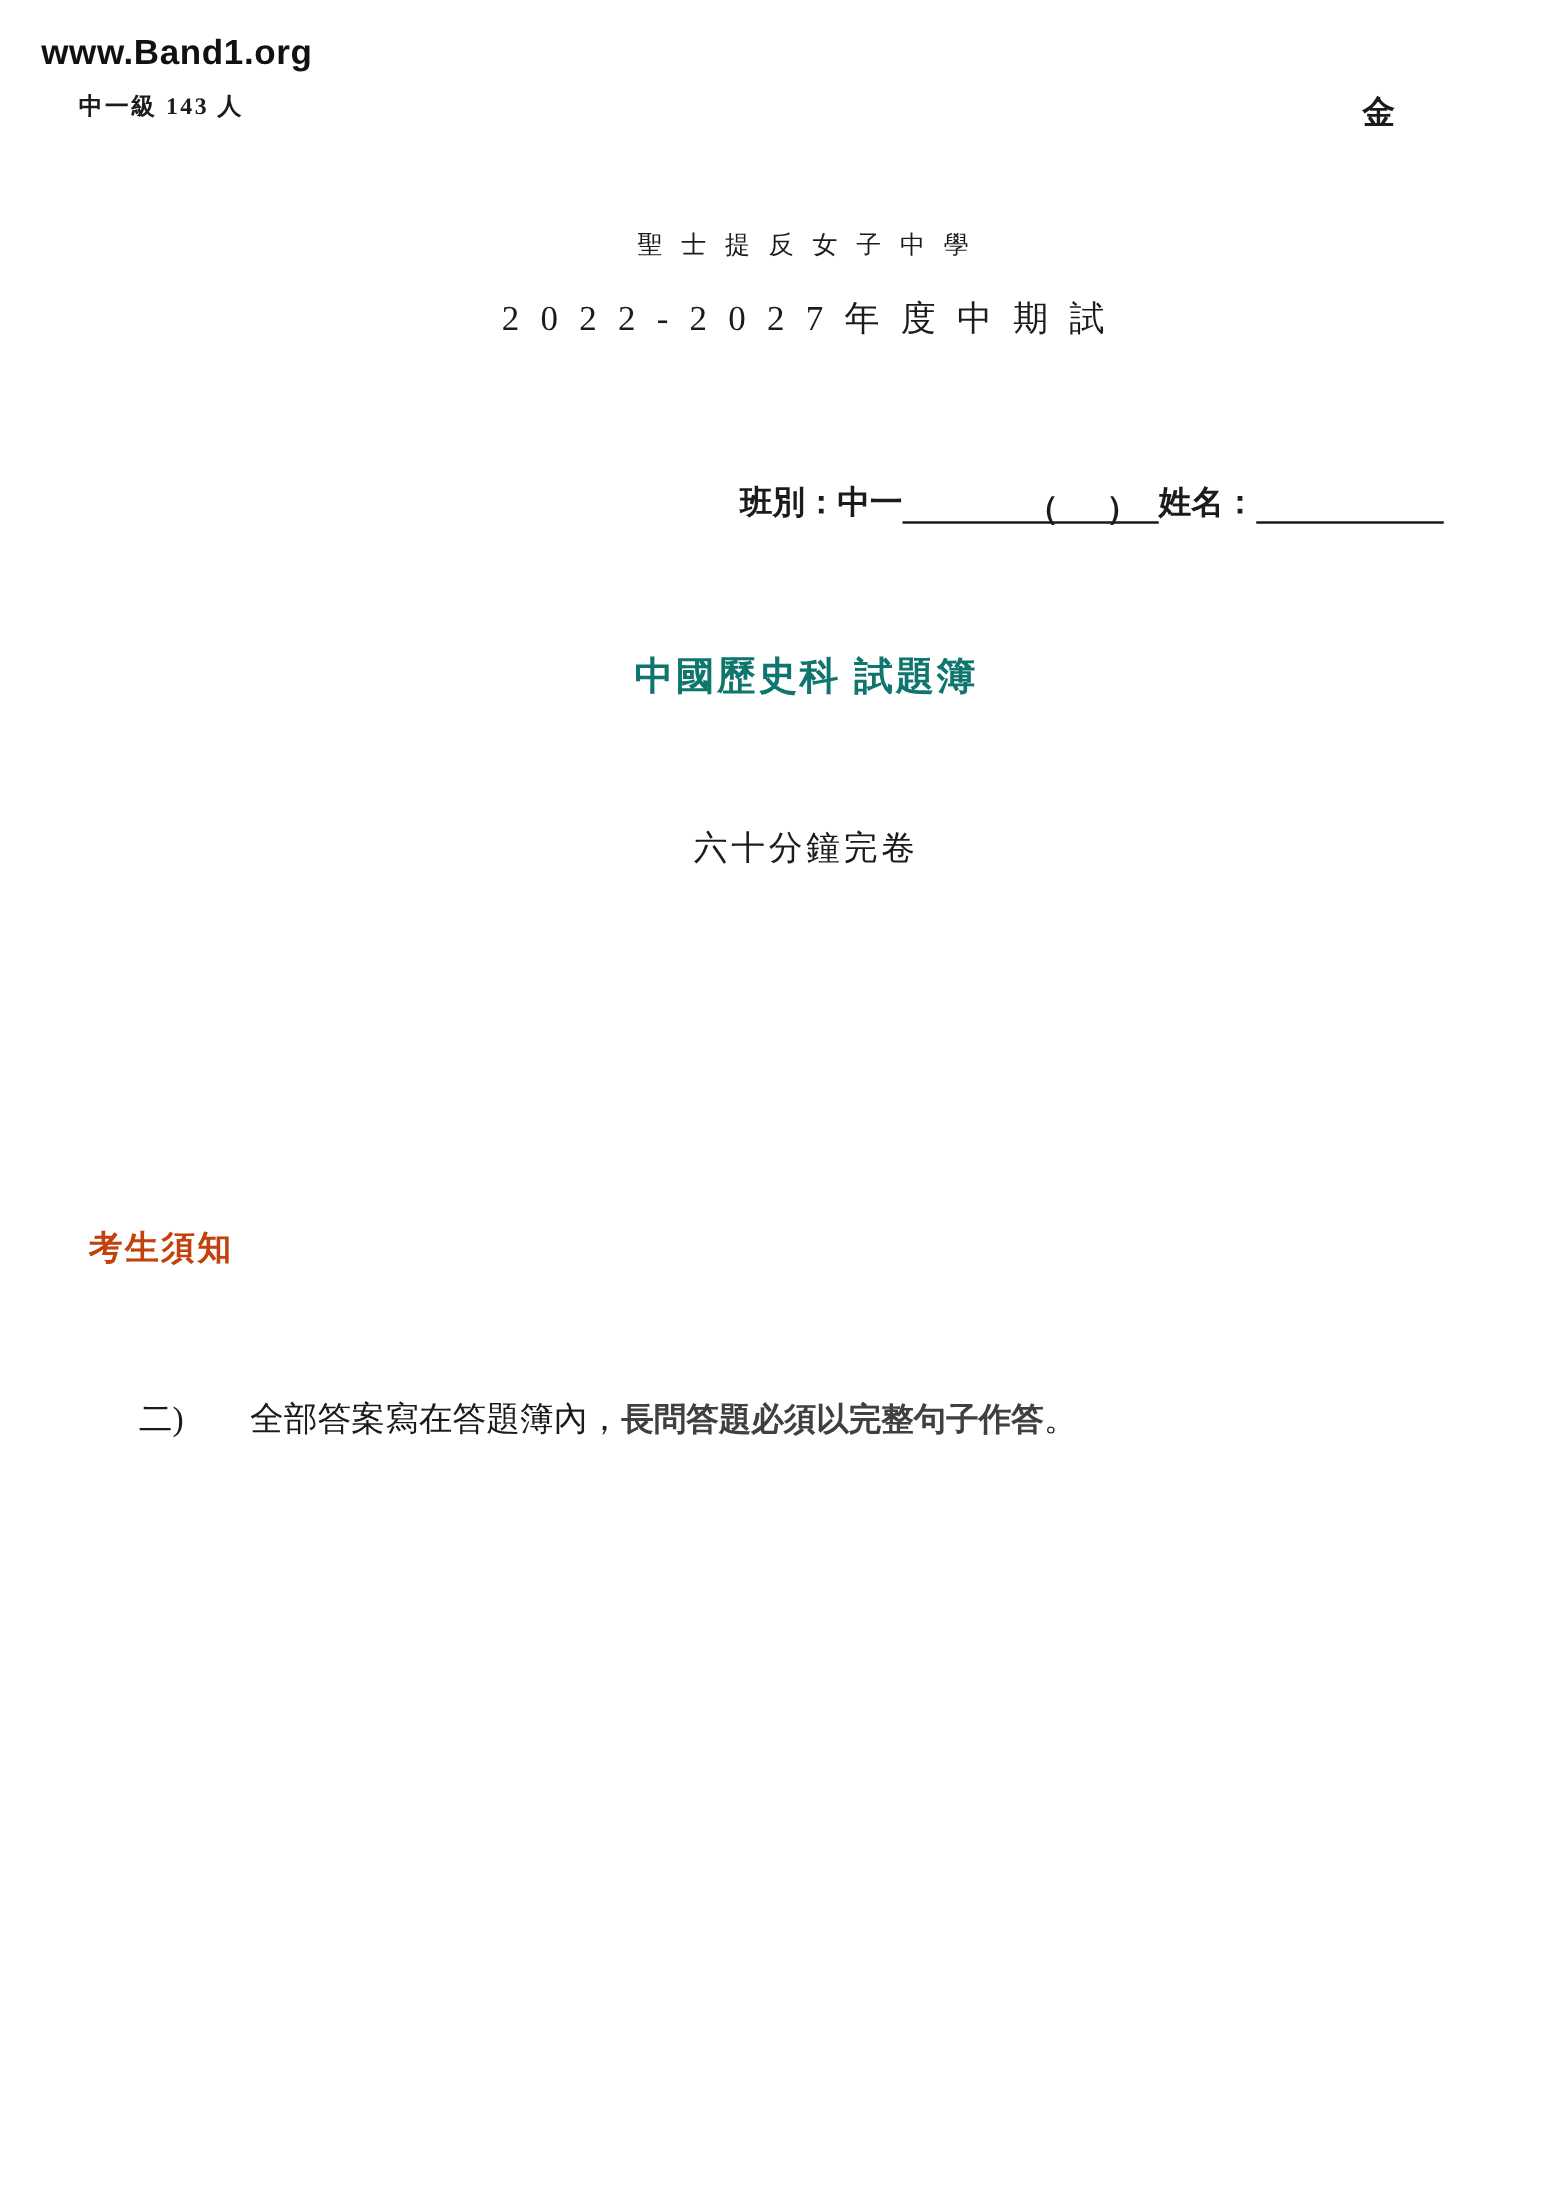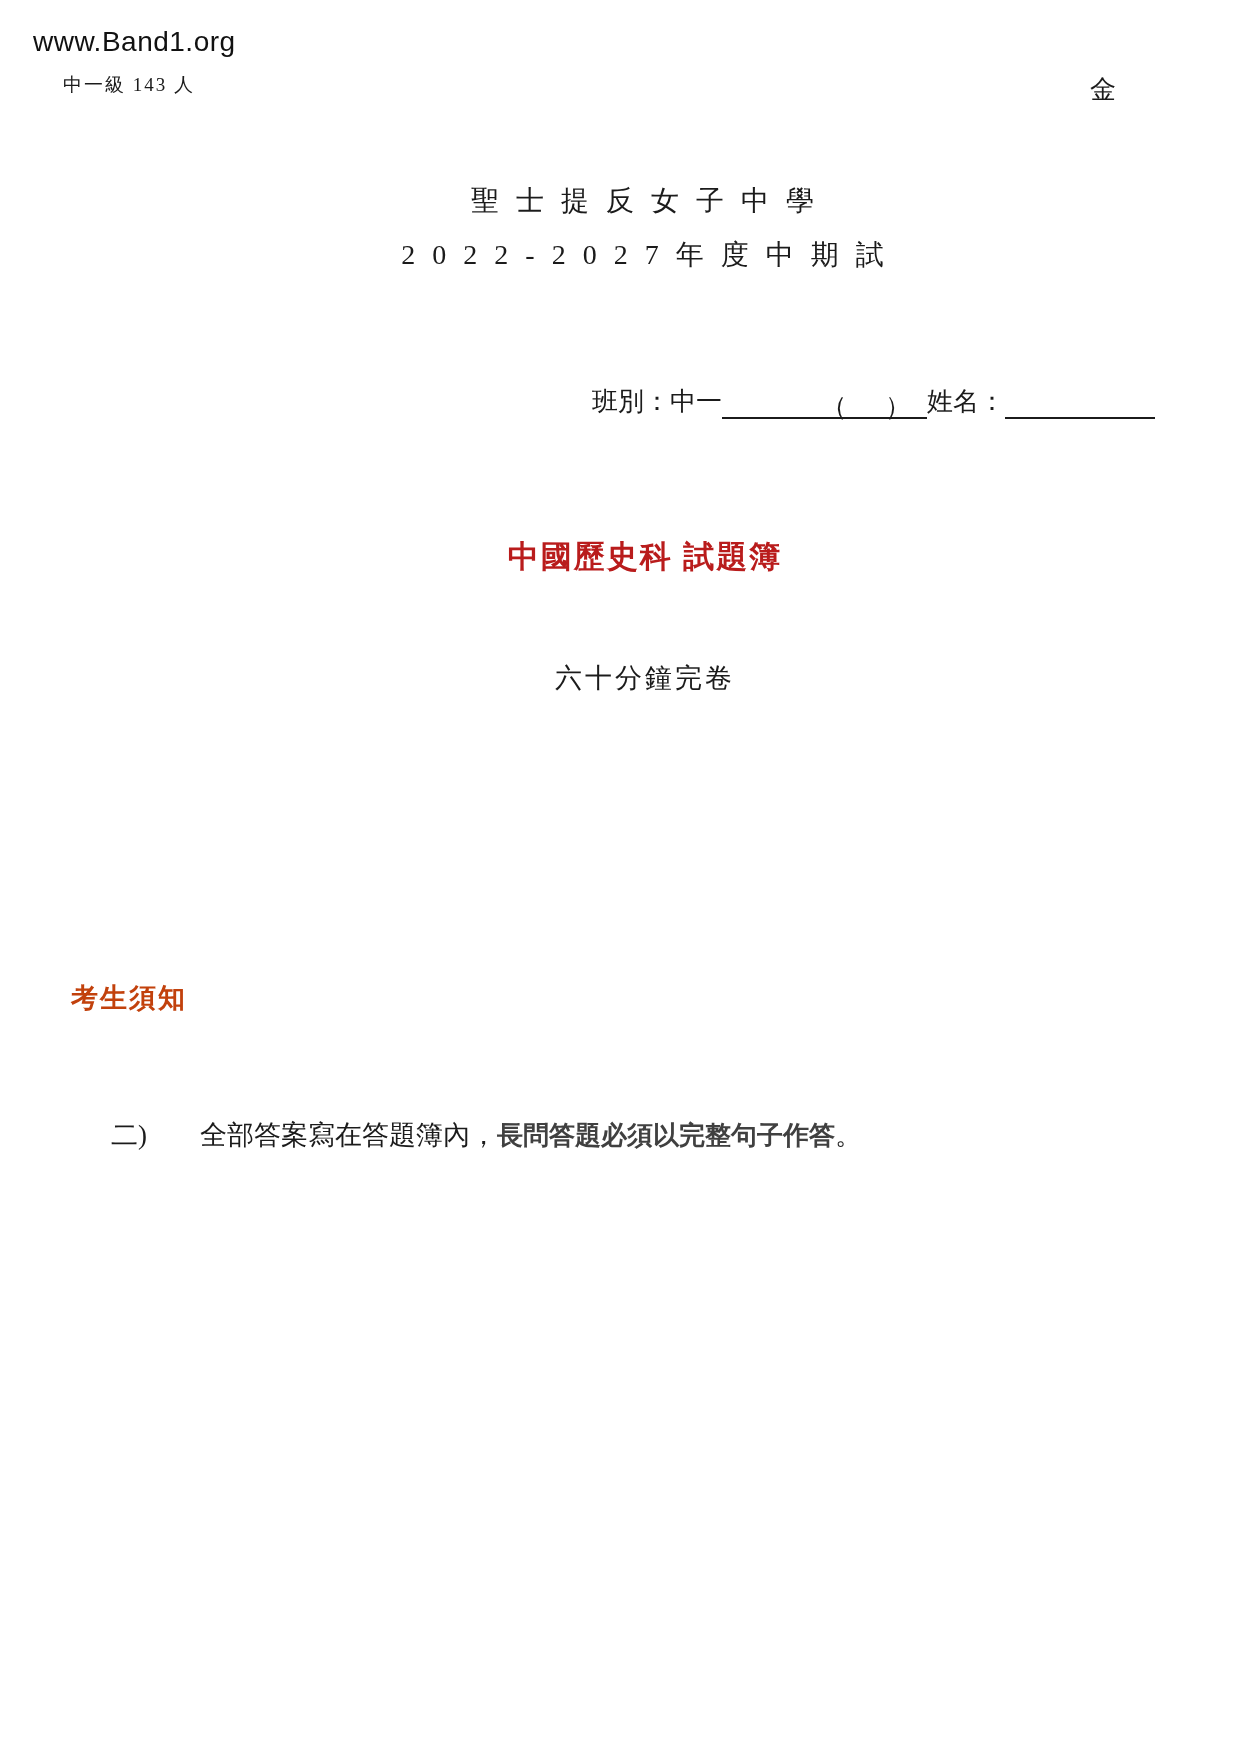--- a/index.html
+++ b/index.html
@@ -15,21 +15,21 @@
     background: #ffffff;
     color: #1b1b1b;
     overflow: hidden;
   }
   .serif {
     font-family: "Liberation Serif", "DejaVu Serif", serif;
   }
   .sans {
     font-family: "Liberation Sans", "DejaVu Sans", sans-serif;
   }
-  .abs { position: absolute; }
+  .abs { position: absolute; font-weight: bold; }
   .center-line {
     position: absolute;
     left: 50px;
     width: 1190px;
     text-align: center;
     white-space: nowrap;
   }
   .watermark {
     left: 33px;
     top: 26px;
@@ -43,21 +43,21 @@
     font-size: 19px;
     letter-spacing: 2px;
   }
   .corner-mark {
     left: 1090px;
     top: 72px;
     font-size: 26px;
   }
   .school-name {
     top: 182px;
-    font-size: 28px;
+    font-size: 20px;
     letter-spacing: 5px;
     font-family: Liberation Serif, serif;
   }
   .year-line {
     top: 236px;
     font-size: 28px;
     letter-spacing: 5px;
   }
   .year-line .term-gap { }
   .fields-line {
@@ -79,22 +79,21 @@
     padding-right: 10px;
     letter-spacing: 6px;
   }
   .name-label { }
   .name-blank { width: 150px; }
   .subject-title {
     top: 520px;
     font-size: 31px;
     font-weight: bold;
     letter-spacing: 2px;
-    color: #b91c1c;
-    margin-top: 16px;
+    color: #0f766e;
   }
   .duration-note {
     top: 660px;
     font-size: 27px;
     letter-spacing: 3px;
   }
   .notice-heading {
     left: 71px;
     top: 980px;
     font-size: 27px;

